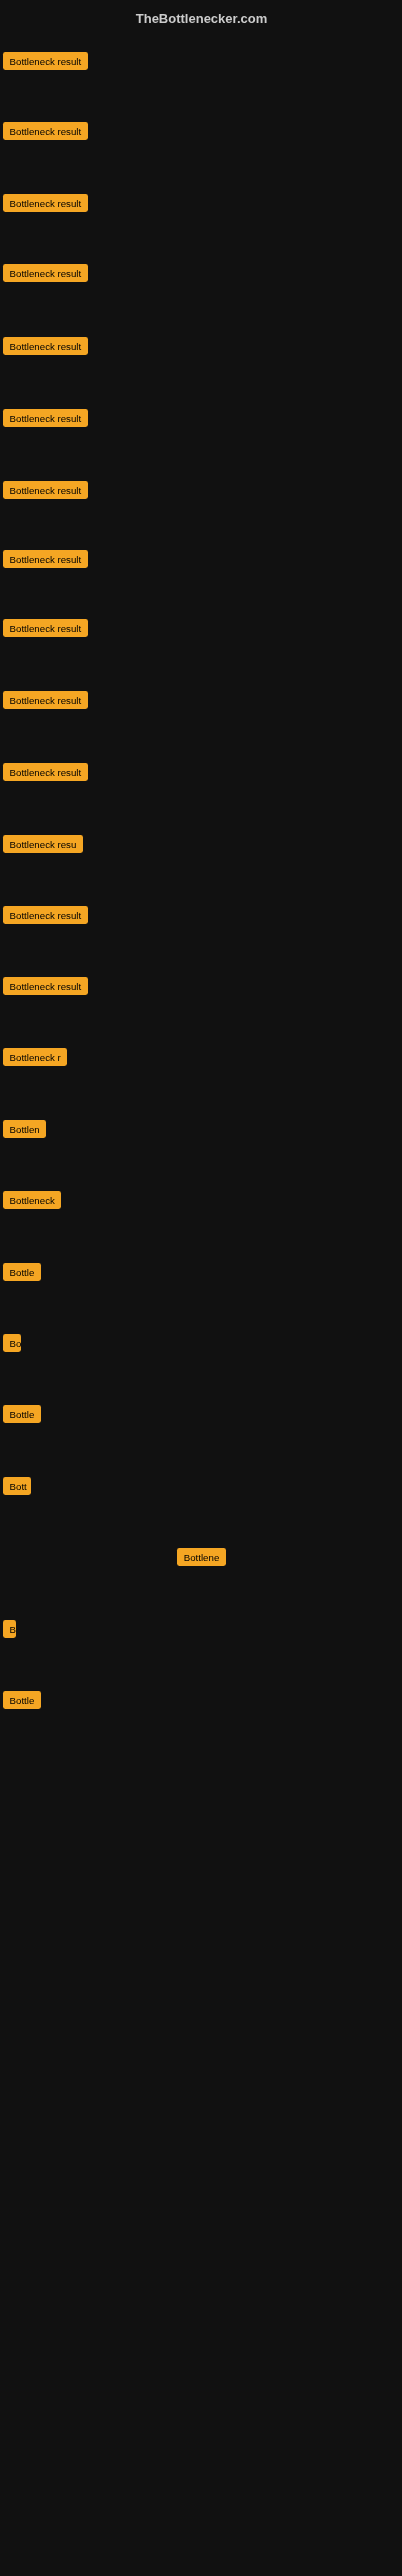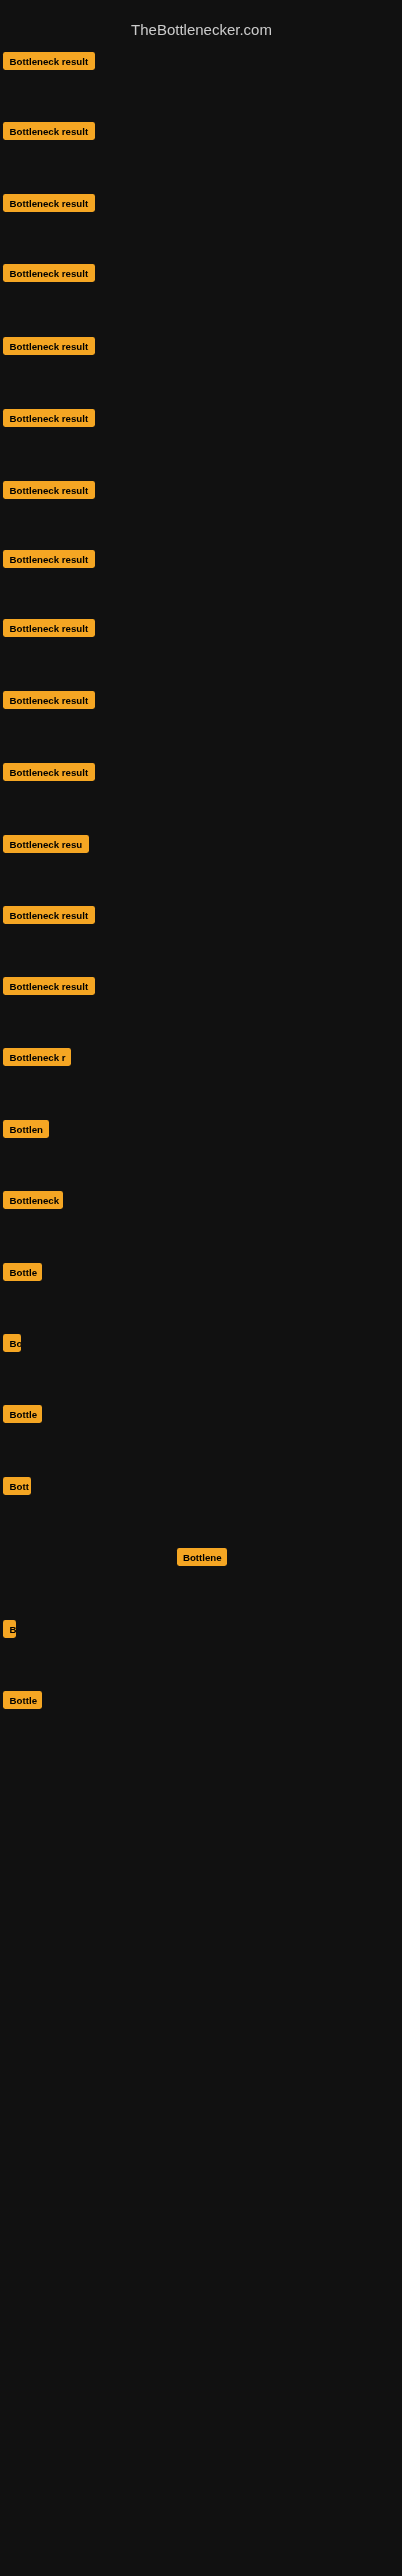--- a/index.html
+++ b/index.html
@@ -12,31 +12,31 @@
       background-color: #111111;
       width: 403px;
       min-height: 2576px;
       font-family: Arial, sans-serif;
       position: relative;
     }
 
     .site-title {
       text-align: center;
       color: #cccccc;
-      font-size: 15px;
-      padding: 21px 0;
-      font-weight: normal;
+      font-size: 13px;
+      padding: 11px 0;
+      font-weight: bold;
     }
 
     .bottleneck-badge {
       display: inline-block;
       background-color: #f5a623;
       color: #000000;
       font-size: 9.7px;
-      font-weight: bold;
+      font-weight: normal;
       padding: 3.2px 6.4px;
       border-radius: 2.4px;
       white-space: nowrap;
       overflow: hidden;
     }
   </style>
 </head>
 <body>
 
 <div style="position: relative; width: 403px; min-height: 2576px; background: #111;">

